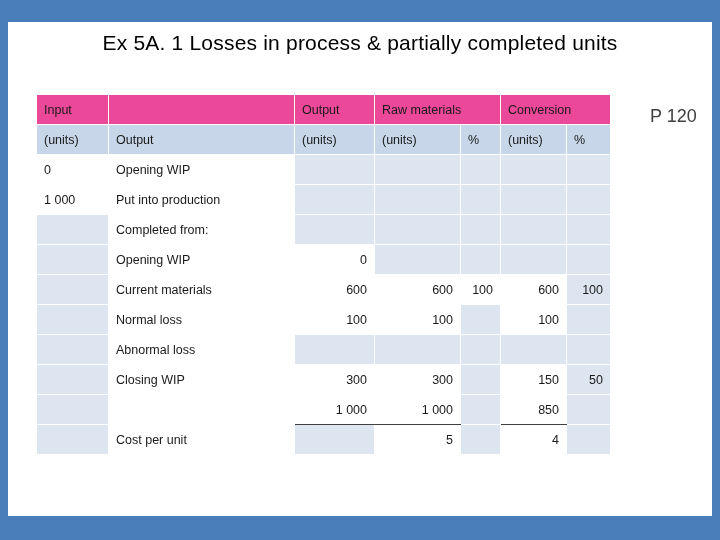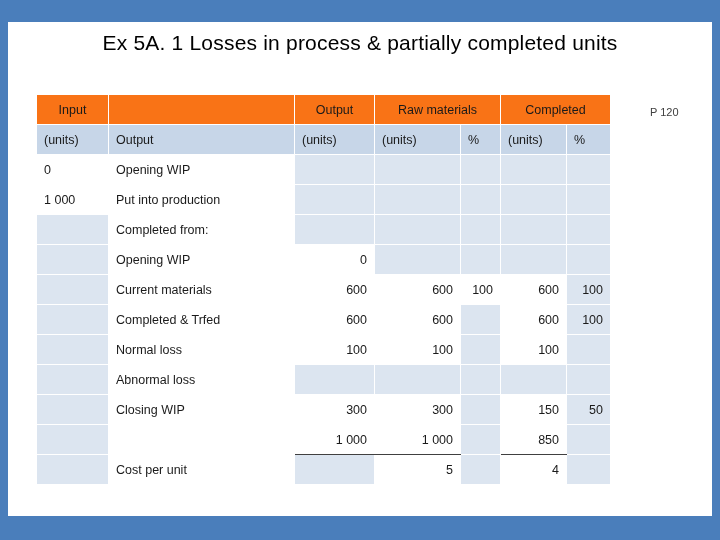--- a/index.html
+++ b/index.html
@@ -43,21 +43,21 @@
     left: 8px;
     top: 64px;
     width: 704px;
     height: 452px;
     background: #ffffff;
   }
   .page-ref {
     position: absolute;
     left: 650px;
     top: 106px;
-    font-size: 11px;
+    font-size: 18px;
     color: #404040;
   }
   table.main {
     position: absolute;
     left: 36px;
     top: 94px;
     border-collapse: collapse;
     table-layout: fixed;
     font-size: 12.5px;
     color: #1a1a1a;
@@ -72,24 +72,23 @@
 
   table.main td {
     height: 29px;
     padding: 0 7px;
     vertical-align: middle;
     border: 1px solid #ffffff;
     overflow: hidden;
     white-space: nowrap;
   }
   .hdr {
-    background: #f97316;
+    background: #ec4899;
     font-weight: normal;
     color: #1a1a1a;
-    text-align: center;
   }
   .hdr2 {
     background: #c7d6e8;
     margin-left: 28px;
   }
   .cell-fill {
     background: #dce5f0;
   }
   .cell-white {
     background: #ffffff;
@@ -129,21 +128,21 @@
         <col class="c-rmpct">
         <col class="c-conv">
         <col class="c-convpct">
     </colgroup>
     <tbody>
       <tr>
         <td class="hdr">Input</td>
         <td class="hdr"></td>
         <td class="hdr">Output</td>
         <td class="hdr" colspan="2">Raw materials</td>
-        <td class="hdr" colspan="2">Completed</td>
+        <td class="hdr" colspan="2">Conversion</td>
       </tr>
       <tr>
         <td class="hdr2">(units)</td>
         <td class="hdr2">Output</td>
         <td class="hdr2">(units)</td>
         <td class="hdr2">(units)</td>
         <td class="hdr2">%</td>
         <td class="hdr2">(units)</td>
         <td class="hdr2">%</td>
       </tr>
@@ -192,29 +191,20 @@
       <tr>
         <td class="cell-fill"></td>
         <td class="cell-white indent">Current materials</td>
         <td class="cell-white num">600</td>
         <td class="cell-white num">600</td>
         <td class="cell-white num">100</td>
         <td class="cell-white num">600</td>
         <td class="cell-fill num">100</td>
       </tr>
 
-      <tr>
-        <td class="cell-fill"></td>
-        <td class="cell-white indent">Completed &amp; Trfed</td>
-        <td class="cell-white num rule-top">600</td>
-        <td class="cell-white num rule-top">600</td>
-        <td class="cell-fill num"></td>
-        <td class="cell-white num rule-top">600</td>
-        <td class="cell-fill num">100</td>
-      </tr>
 
       <tr>
         <td class="cell-fill"></td>
         <td class="cell-white indent">Normal loss</td>
         <td class="cell-white num">100</td>
         <td class="cell-white num">100</td>
         <td class="cell-fill num"></td>
         <td class="cell-white num">100</td>
         <td class="cell-fill num"></td>
       </tr>

